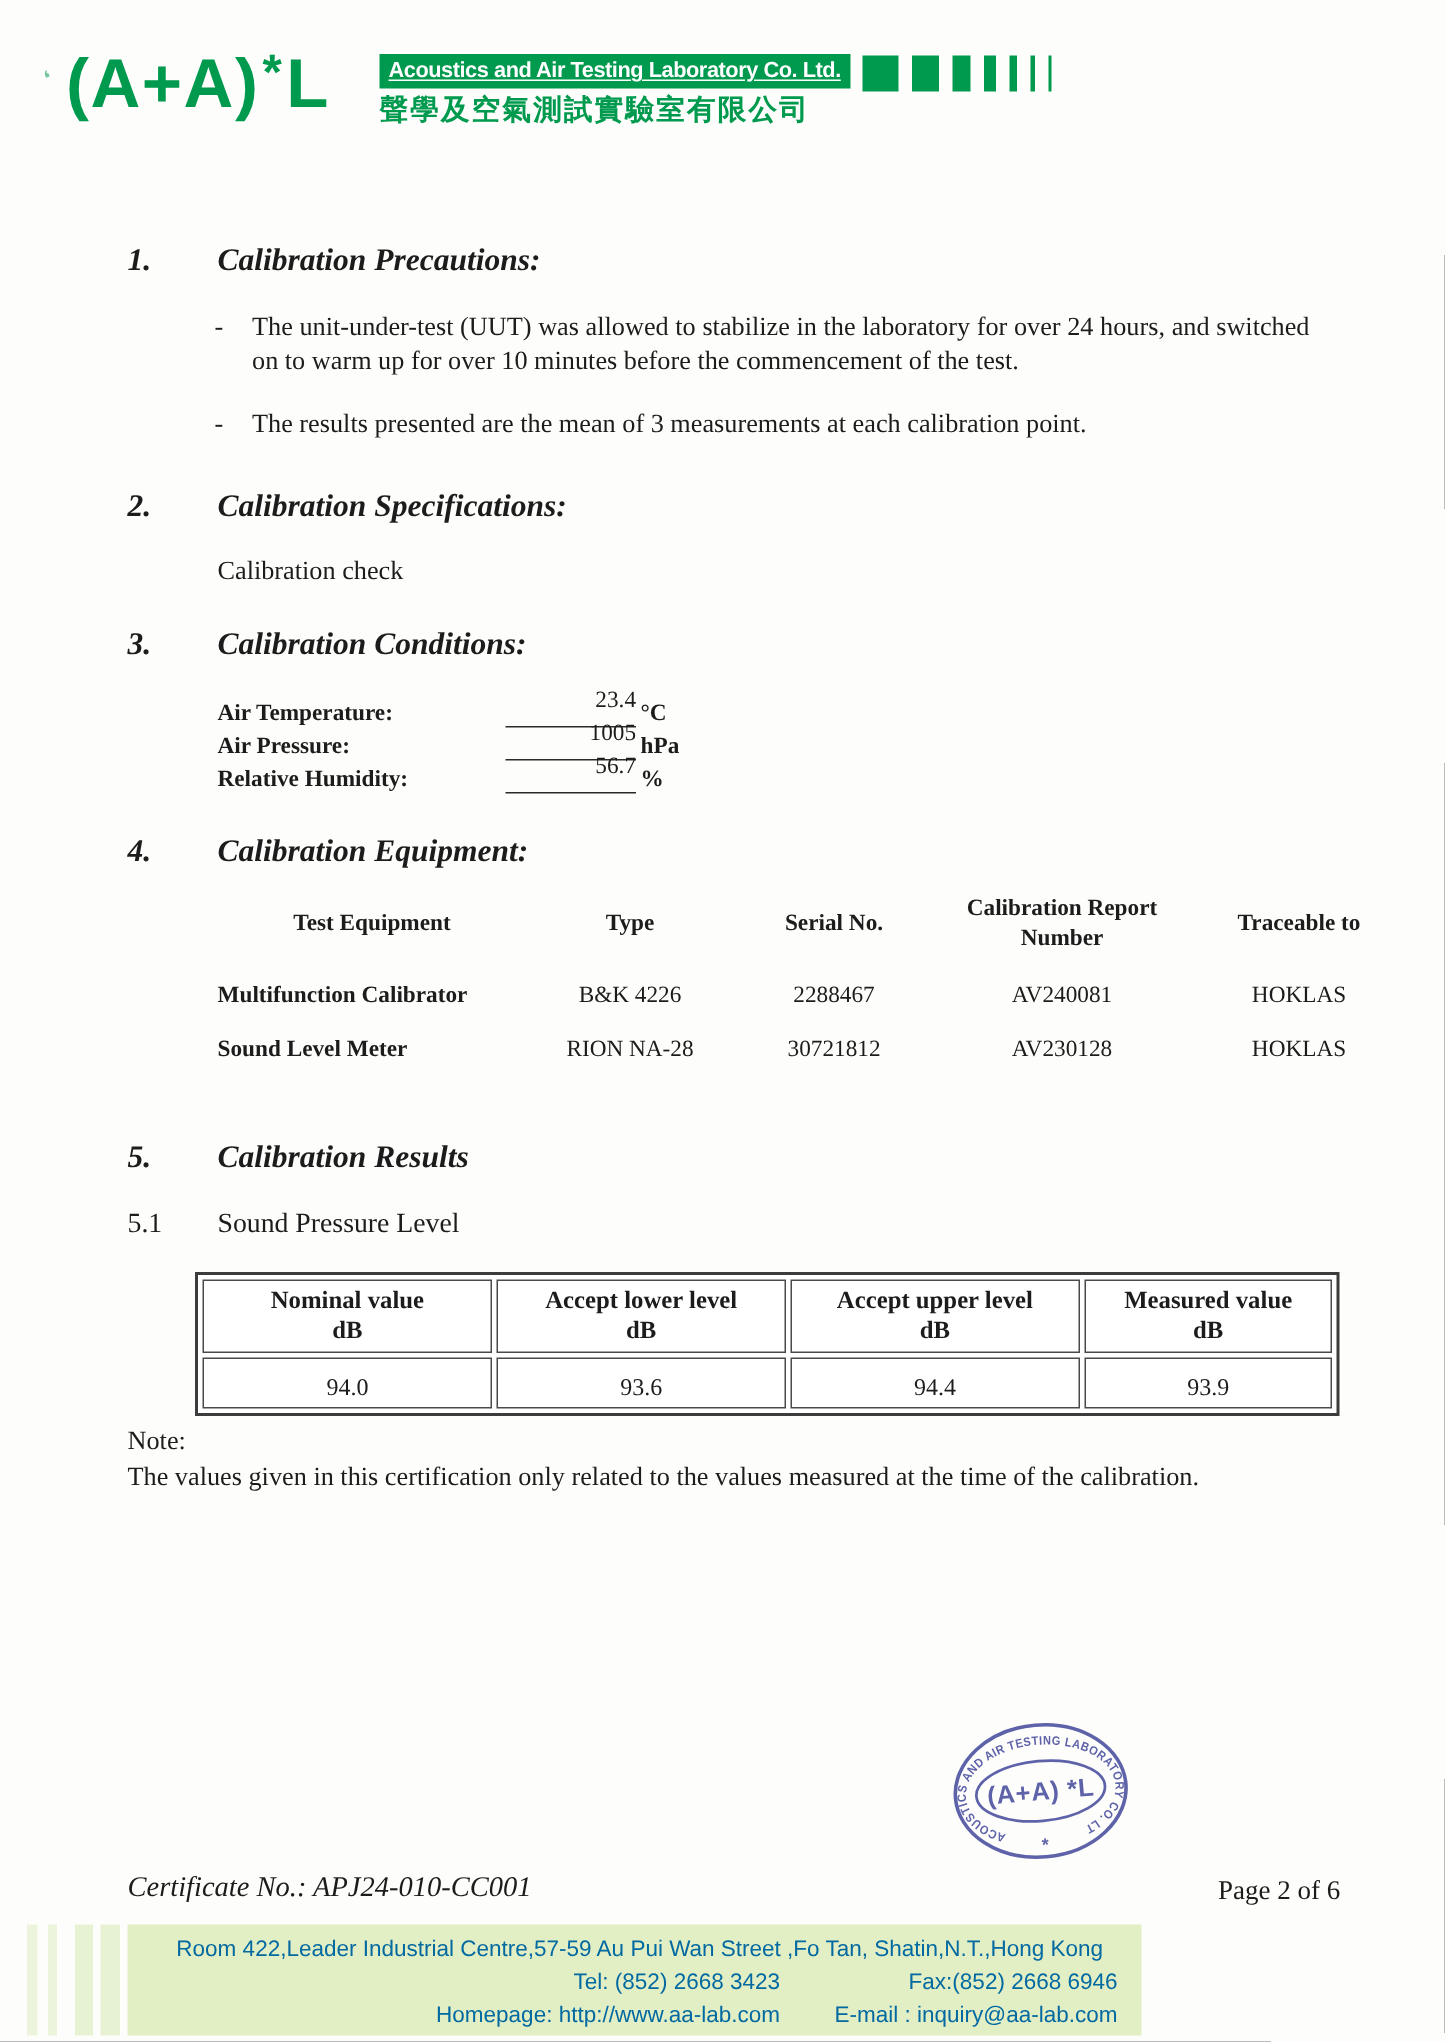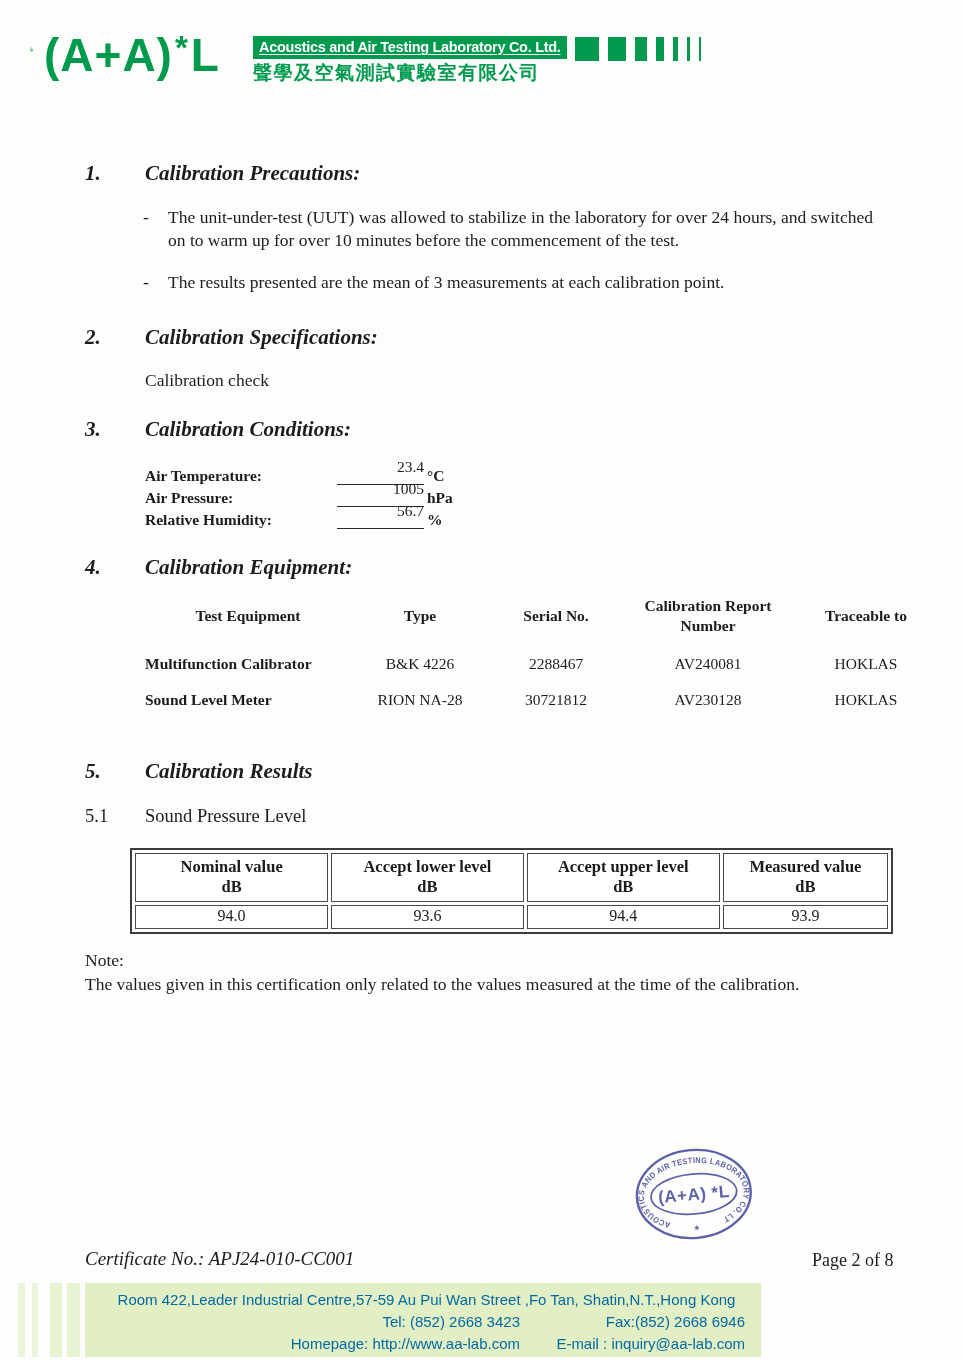--- a/index.html
+++ b/index.html
@@ -65,21 +65,21 @@
 
   
   .sub-head { left:85px; top:806px; font-size:18.5px; }
   .sub-head .num { display:inline-block; width:60px; }
   table.results {
     left:130px; top:848px; width:763px; table-layout:fixed;
     border:2px solid #3c3c3c; border-spacing:3px; background:#fff; 
   }
   table.results th, table.results td { border:1.5px solid #4a4a4a; text-align:center; }
   table.results th { font-size:16.5px; font-weight:bold; line-height:20px; padding:3px 0 4px; }
-  table.results td { font-size:16px; padding:1px 0 3px; }
+  table.results td { font-size:16px; padding:11px 0 3px; }
 
   
   .note { left:85px; top:948px; width:782px; font-size:17.5px; line-height:24px; }
   .note .note-body { text-align:justify; }
 
   
   .stamp { left:632px; top:1146px; transform:rotate(-5deg); opacity:.92; }
   .stamp text, .stamp textPath { fill:var(--stamp-blue,#5055a3); }
   .stamp .ring { font-family:"Liberation Sans", sans-serif; font-size:8.2px; font-weight:bold; letter-spacing:.4px; }
   .stamp .center { font-family:"Liberation Sans", sans-serif; font-size:17px; font-weight:bold; letter-spacing:.5px; }
@@ -230,21 +230,21 @@
       <ellipse cx="62" cy="48" rx="57" ry="44" fill="none" stroke="#5055a3" stroke-width="2.4"></ellipse>
       <ellipse cx="62" cy="48" rx="43" ry="20" fill="none" stroke="#5055a3" stroke-width="1.8"></ellipse>
       <path id="stampArc" d="M 36.5 74.8 A 50 31 0 1 1 87.5 74.8" fill="none"></path>
       <text class="ring"><textPath href="#stampArc" startOffset="0" textLength="212" lengthAdjust="spacingAndGlyphs">ACOUSTICS AND AIR TESTING LABORATORY CO. LTD.</textPath></text>
       <text class="center" x="62" y="54" text-anchor="middle">(A+A) *L</text>
       <text class="star2" x="62" y="88" text-anchor="middle">*</text>
     </svg>
   </div>
 
   <div class="abs cert">Certificate No.: APJ24-010-CC001</div>
-  <div class="abs pageno">Page 2 of 8</div>
+  <div class="abs pageno">Page 2 of 6</div>
 
   <div class="abs stripe" style="left:18px;width:7px"></div>
   <div class="abs stripe" style="left:32px;width:6px"></div>
   <div class="abs stripe" style="left:50px;width:12px;background:#e7f2d3"></div>
   <div class="abs stripe" style="left:67px;width:13px;background:#e7f2d3"></div>
   <div class="abs stripe" style="left:85px;width:15px;background:#e2efc5"></div>
 
   <div class="abs fbox">
     <div class="line1">Room 422,Leader Industrial Centre,57-59 Au Pui Wan Street ,Fo Tan, Shatin,N.T.,Hong Kong</div>
     <div class="fline">

